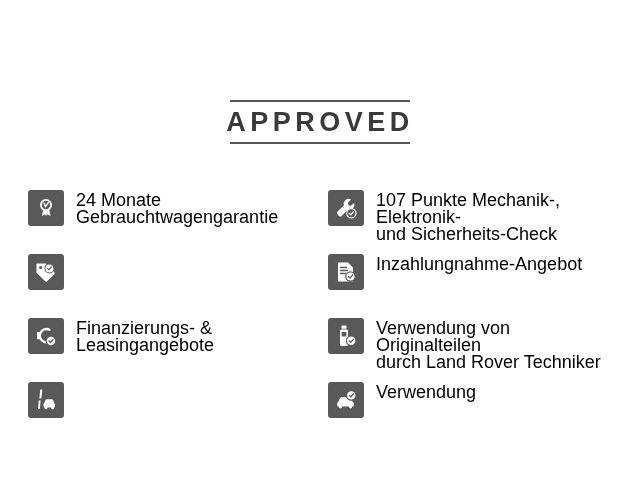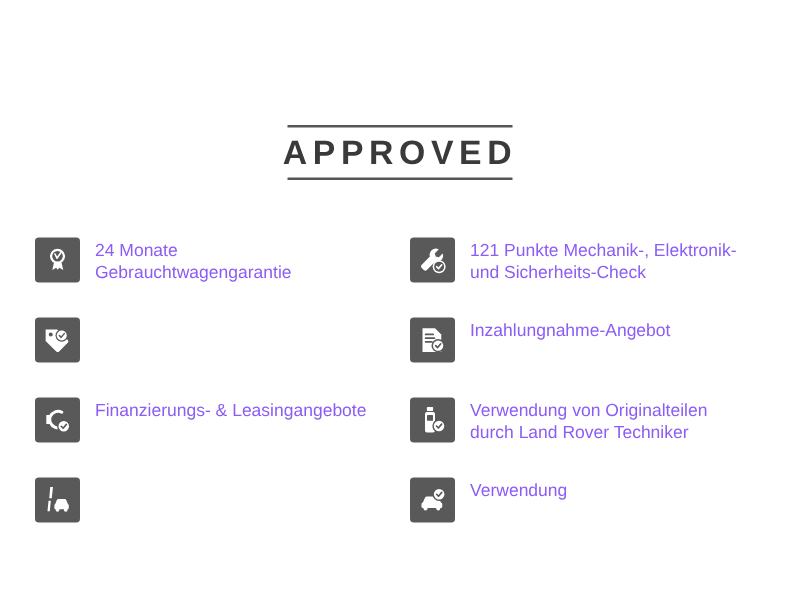--- a/index.html
+++ b/index.html
@@ -67,23 +67,23 @@
     flex: 0 0 36px;
     position: relative;
     display: flex;
     align-items: center;
     justify-content: center;
   }
   .icon-box svg {
     display: block;
   }
   .feature-text {
-    font-size: 14px;
+    font-size: 18px;
     line-height: 17px;
-    color: #8b5cf6;
+    color: #000000;
     padding-top: 2px;
     white-space: pre-line;
     font-family: "Liberation Sans", sans-serif;
   }
 </style>
 </head>
 <body>
 
 <div class="page">
 
@@ -110,21 +110,21 @@
 
     <div class="feature">
       <span class="icon-box">
         <svg width="26" height="26" viewBox="0 0 26 26" fill="none">
           <path d="M17.5 4.2a5 5 0 0 0-6.6 6.1L4.4 16.8a1.8 1.8 0 0 0 0 2.5l1.6 1.6a1.8 1.8 0 0 0 2.5 0l6.5-6.5a5 5 0 0 0 6.1-6.6l-3 3-2.6-.6-.6-2.6 3-3z" fill="#ffffff"></path>
           <circle cx="18.3" cy="18.3" r="5.2" fill="#ffffff"></circle>
           <circle cx="18.3" cy="18.3" r="4" fill="#595959"></circle>
           <path d="M16.3 18.3l1.5 1.6 2.6-3.1" stroke="#ffffff" stroke-width="1.3" fill="none" stroke-linecap="round" stroke-linejoin="round"></path>
         </svg>
       </span>
-      <span class="feature-text">121 Punkte Mechanik-, Elektronik-
+      <span class="feature-text">107 Punkte Mechanik-, Elektronik-
 und Sicherheits-Check</span>
     </div>
 
     <div class="feature">
       <span class="icon-box">
         <svg width="26" height="26" viewBox="0 0 26 26" fill="none">
           <path d="M3.5 4.5h9.3l8.4 8.4a1.6 1.6 0 0 1 0 2.3l-6.9 6.9a1.6 1.6 0 0 1-2.3 0L3.5 13.7V4.5z" fill="#ffffff"></path>
           <circle cx="7.6" cy="8.6" r="1.6" fill="#595959"></circle>
           <circle cx="16.4" cy="9.4" r="5" fill="#595959"></circle>
           <circle cx="16.4" cy="9.4" r="4" fill="#ffffff"></circle>

